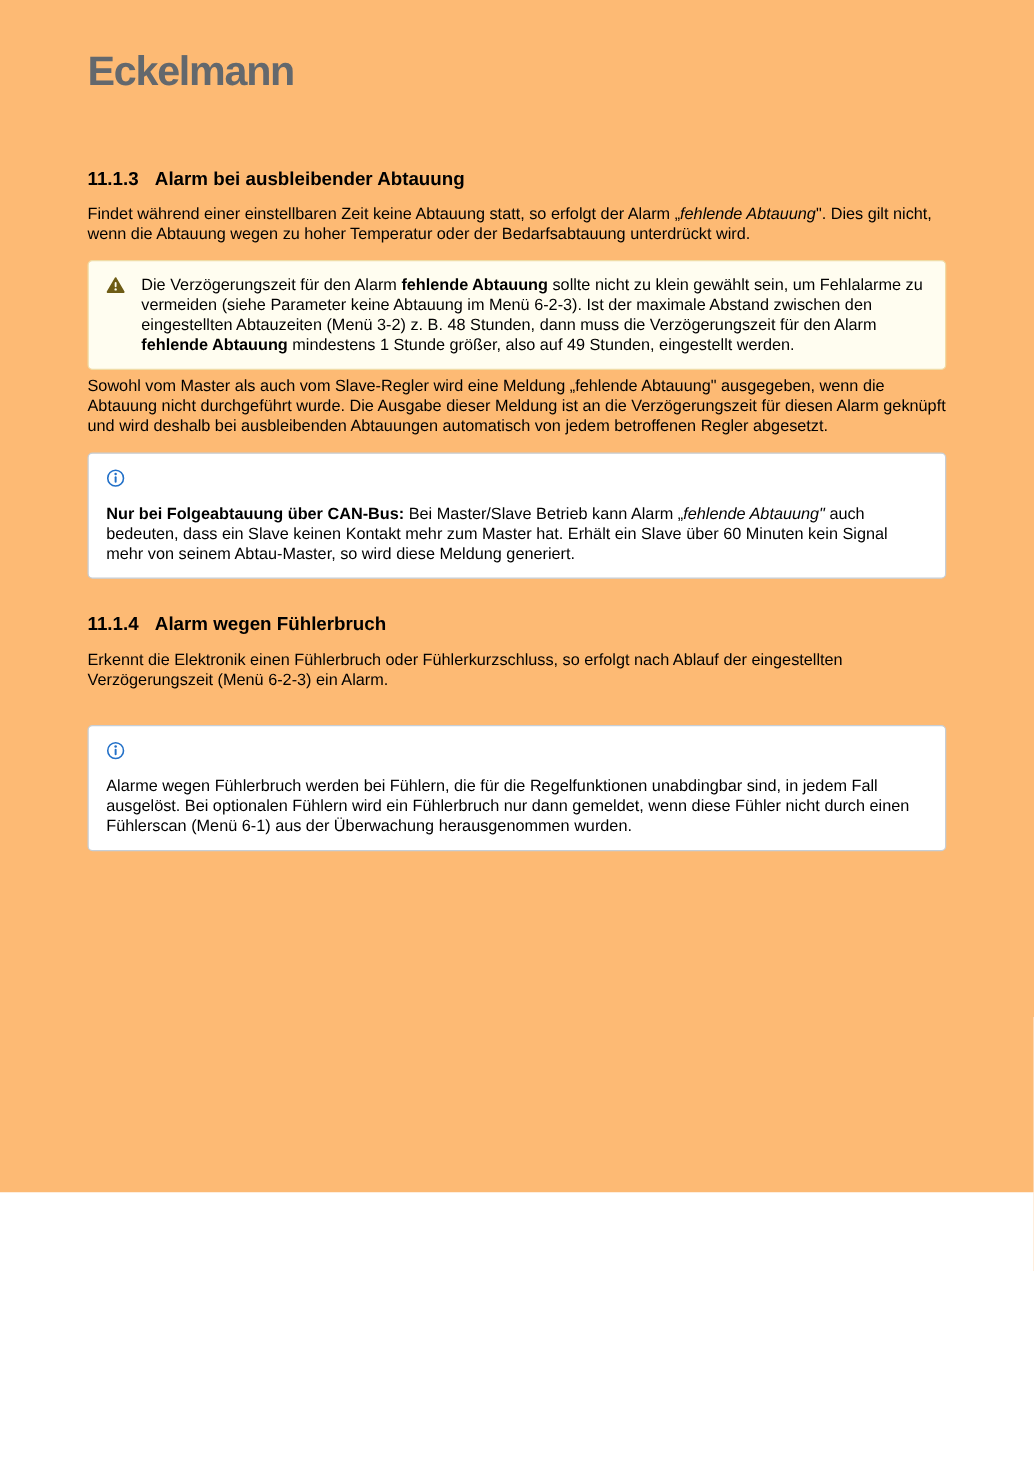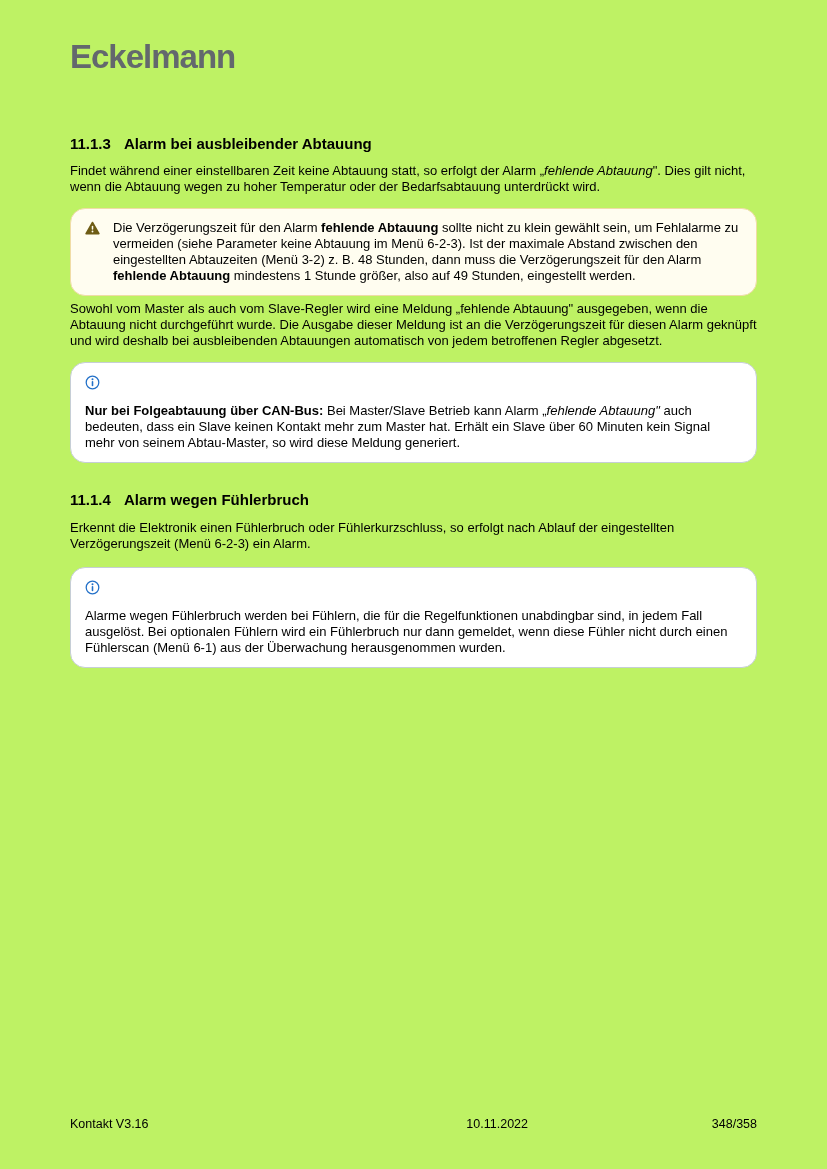--- a/index.html
+++ b/index.html
@@ -1,21 +1,21 @@
 <!DOCTYPE html>
 <html lang="de"><head>
 <meta charset="utf-8">
 <style>
   html, body { margin: 0; padding: 0; background: #ffffff; }
   .page {
     position: relative;
     width: 827px;
-    height: 1169px;
+    height: 954px;
     margin: 0 auto;
-    background: #bef264;
+    background: #fdba74;
     font-family: "Liberation Sans", sans-serif;
     color: #000000;
     overflow: hidden;
   }
   .content { padding: 0 70px; }
 
   .logo {
     margin-top: 40px;
     font-size: 33px;
     font-weight: 700;
@@ -38,21 +38,21 @@
   .body-text {
     margin-top: 9px;
     font-size: 13px;
     line-height: 16px;
   }
 
   .note-box {
     box-sizing: border-box;
     margin-top: 10px;
     width: 687px;
-    border-radius: 15px;
+    border-radius: 4px;
     padding: 11px 14px 11px 14px;
     display: flex;
     align-items: flex-start;
     gap: 13px;
     font-size: 13px;
     line-height: 16px;
   }
   .note-box.warning {
     background: #fffdf0;
     border: 1px solid #f0dca6;
@@ -128,21 +128,21 @@
       <div class="note-text"><b>Nur bei Folgeabtauung über CAN-Bus:</b><span> Bei Master/Slave Betrieb kann Alarm „</span><em>fehlende Abtauung"</em><span> auch bedeuten, dass ein Slave keinen Kontakt mehr zum Master hat. Erhält ein Slave über 60 Minuten kein Signal mehr von seinem Abtau-Master, so wird diese Meldung generiert.</span></div>
     </div>
 
     <div class="section-heading second">
       <span class="num">11.1.4</span>
       <span>Alarm wegen Fühlerbruch</span>
     </div>
 
     <p class="body-text" style="margin-top:10px;">Erkennt die Elektronik einen Fühlerbruch oder Fühlerkurzschluss, so erfolgt nach Ablauf der eingestellten Verzögerungszeit (Menü 6-2-3) ein Alarm.</p>
 
-    <div class="note-box info" style="margin-top:15px;justify-content:flex-end;">
+    <div class="note-box info" style="margin-top:28px;justify-content:flex-end;">
       <span class="note-icon">
         <svg width="15" height="15" viewBox="0 0 20 20" aria-hidden="true">
           <circle cx="10" cy="10" r="8.4" fill="none" stroke="#2270c8" stroke-width="1.7"></circle>
           <circle cx="10" cy="5.7" r="1.35" fill="#2270c8"></circle>
           <rect x="8.95" y="8.1" width="2.1" height="6.8" rx="1.05" fill="#2270c8"></rect>
         </svg>
       </span>
       <div class="note-text">Alarme wegen Fühlerbruch werden bei Fühlern, die für die Regelfunktionen unabdingbar sind, in jedem Fall ausgelöst. Bei optionalen Fühlern wird ein Fühlerbruch nur dann gemeldet, wenn diese Fühler nicht durch einen Fühlerscan (Menü 6-1) aus der Überwachung herausgenommen wurden.</div>
     </div>
 

